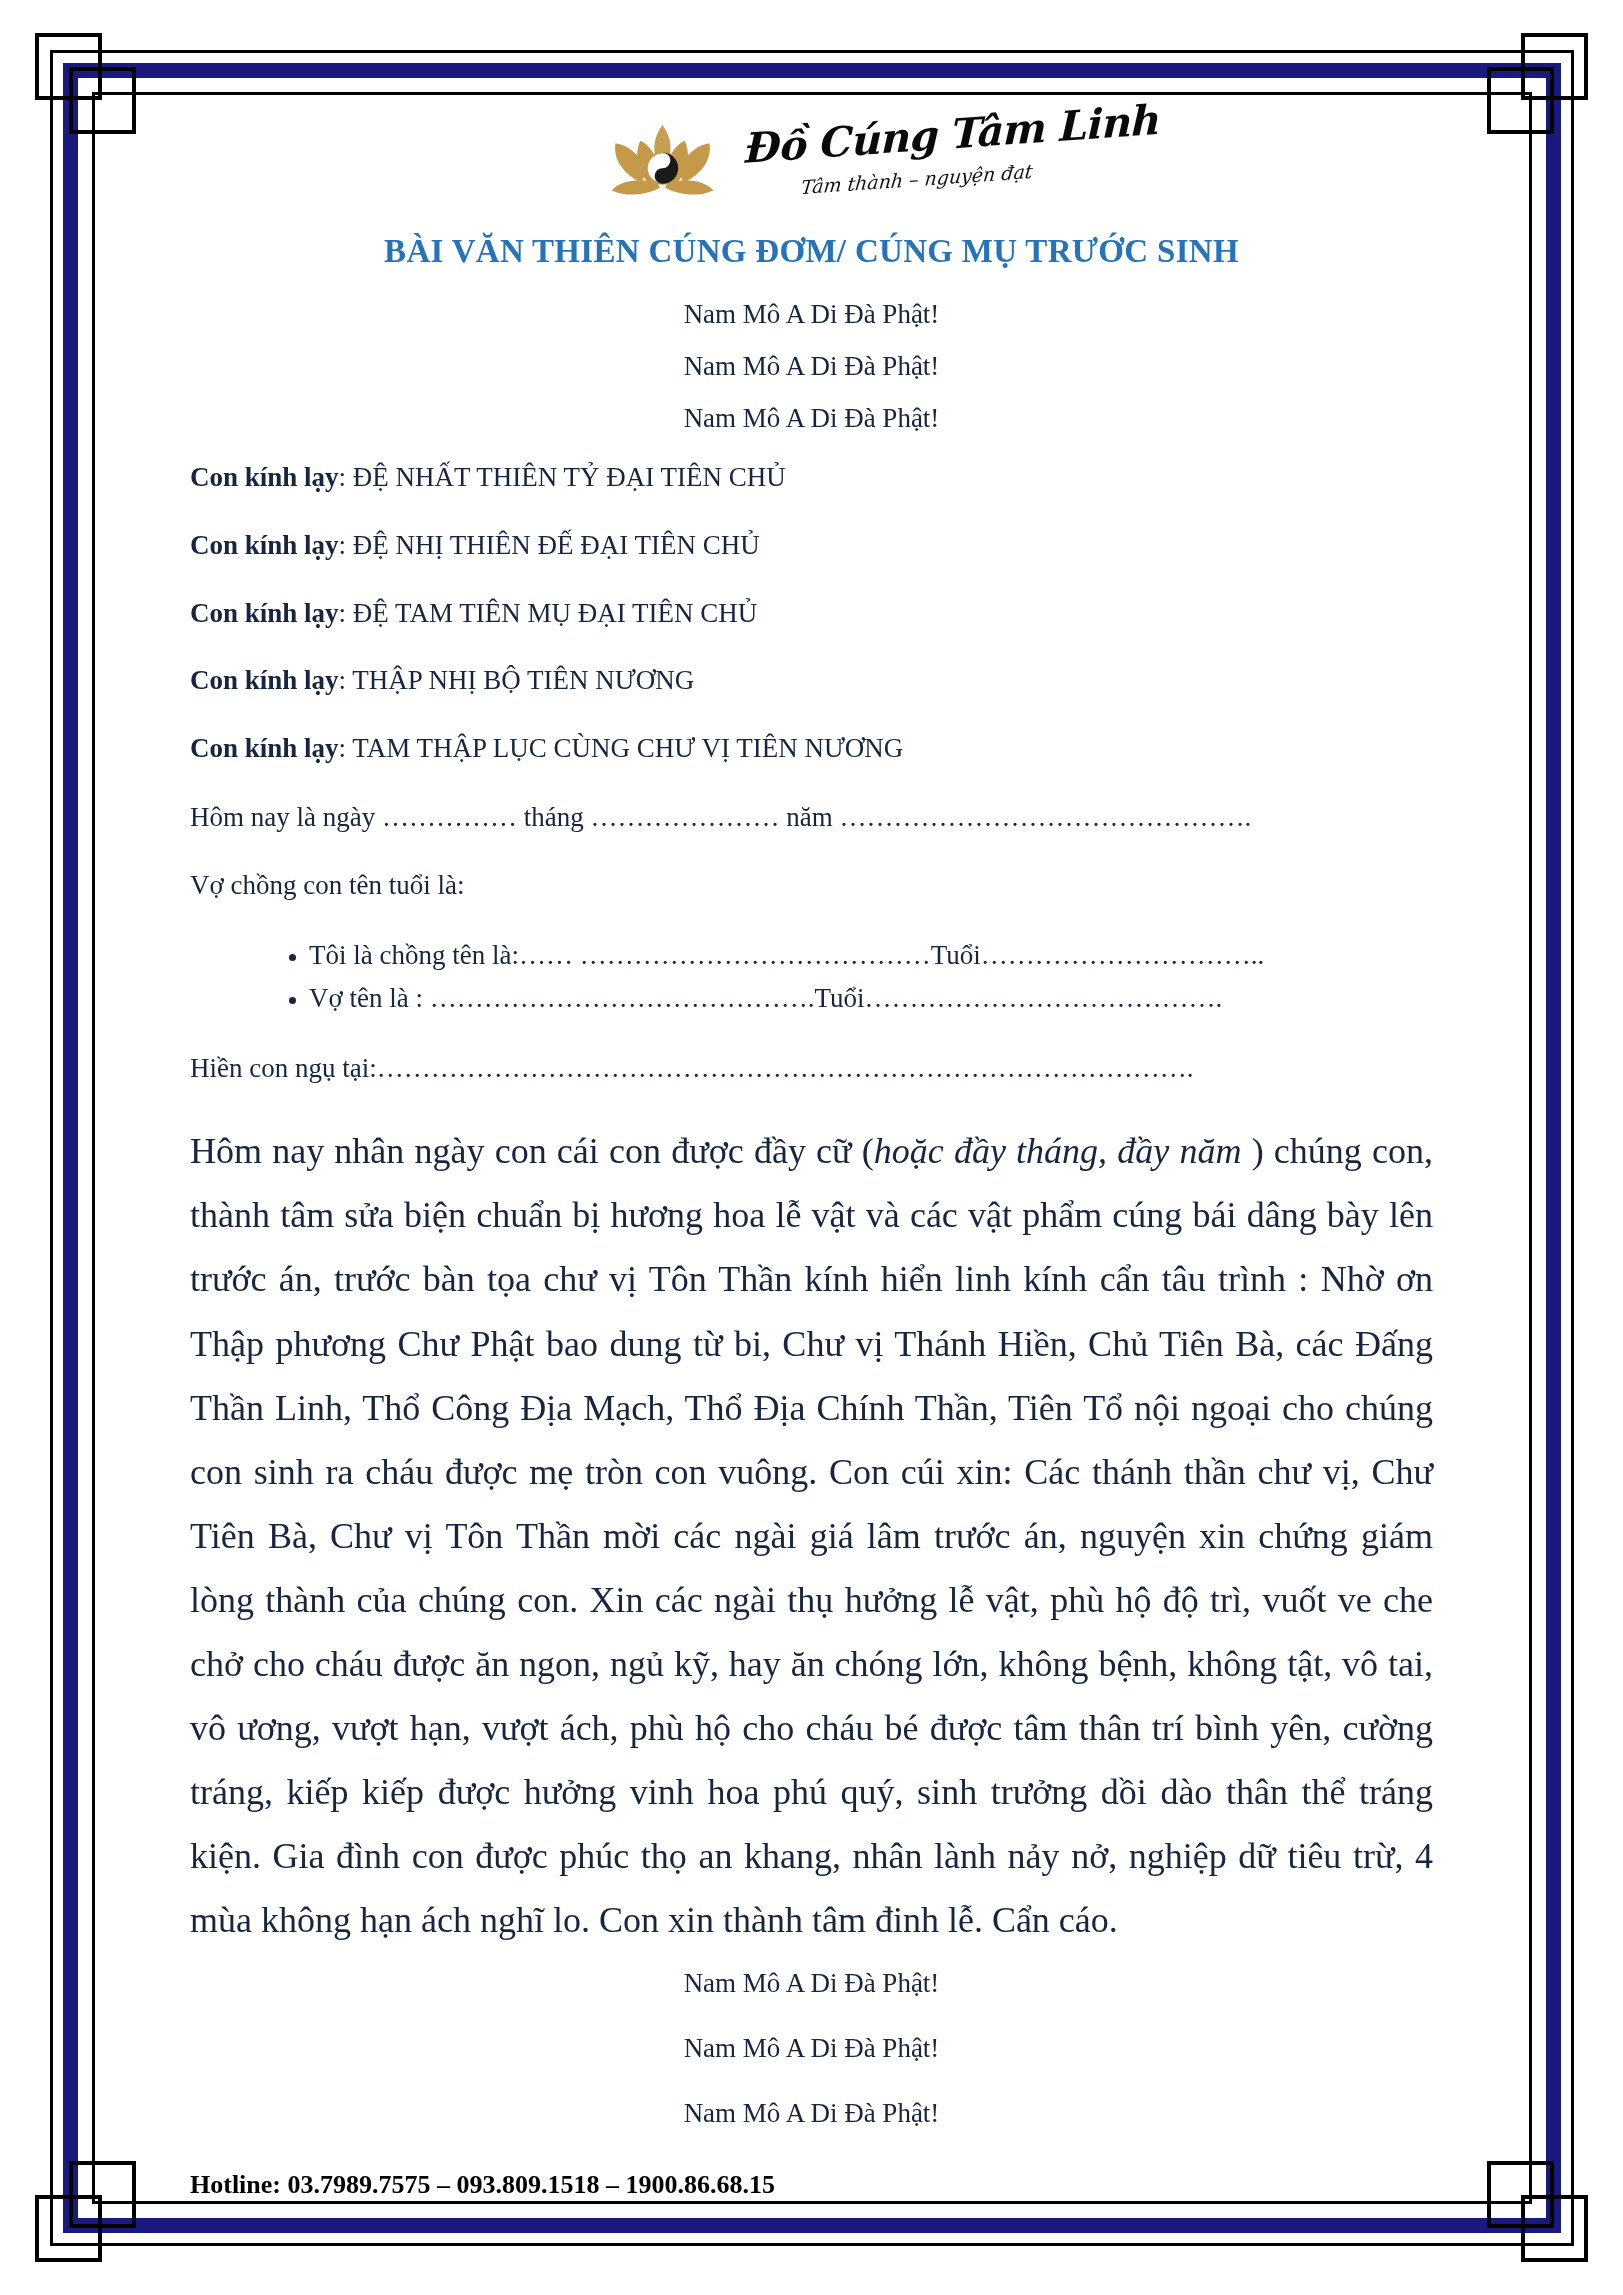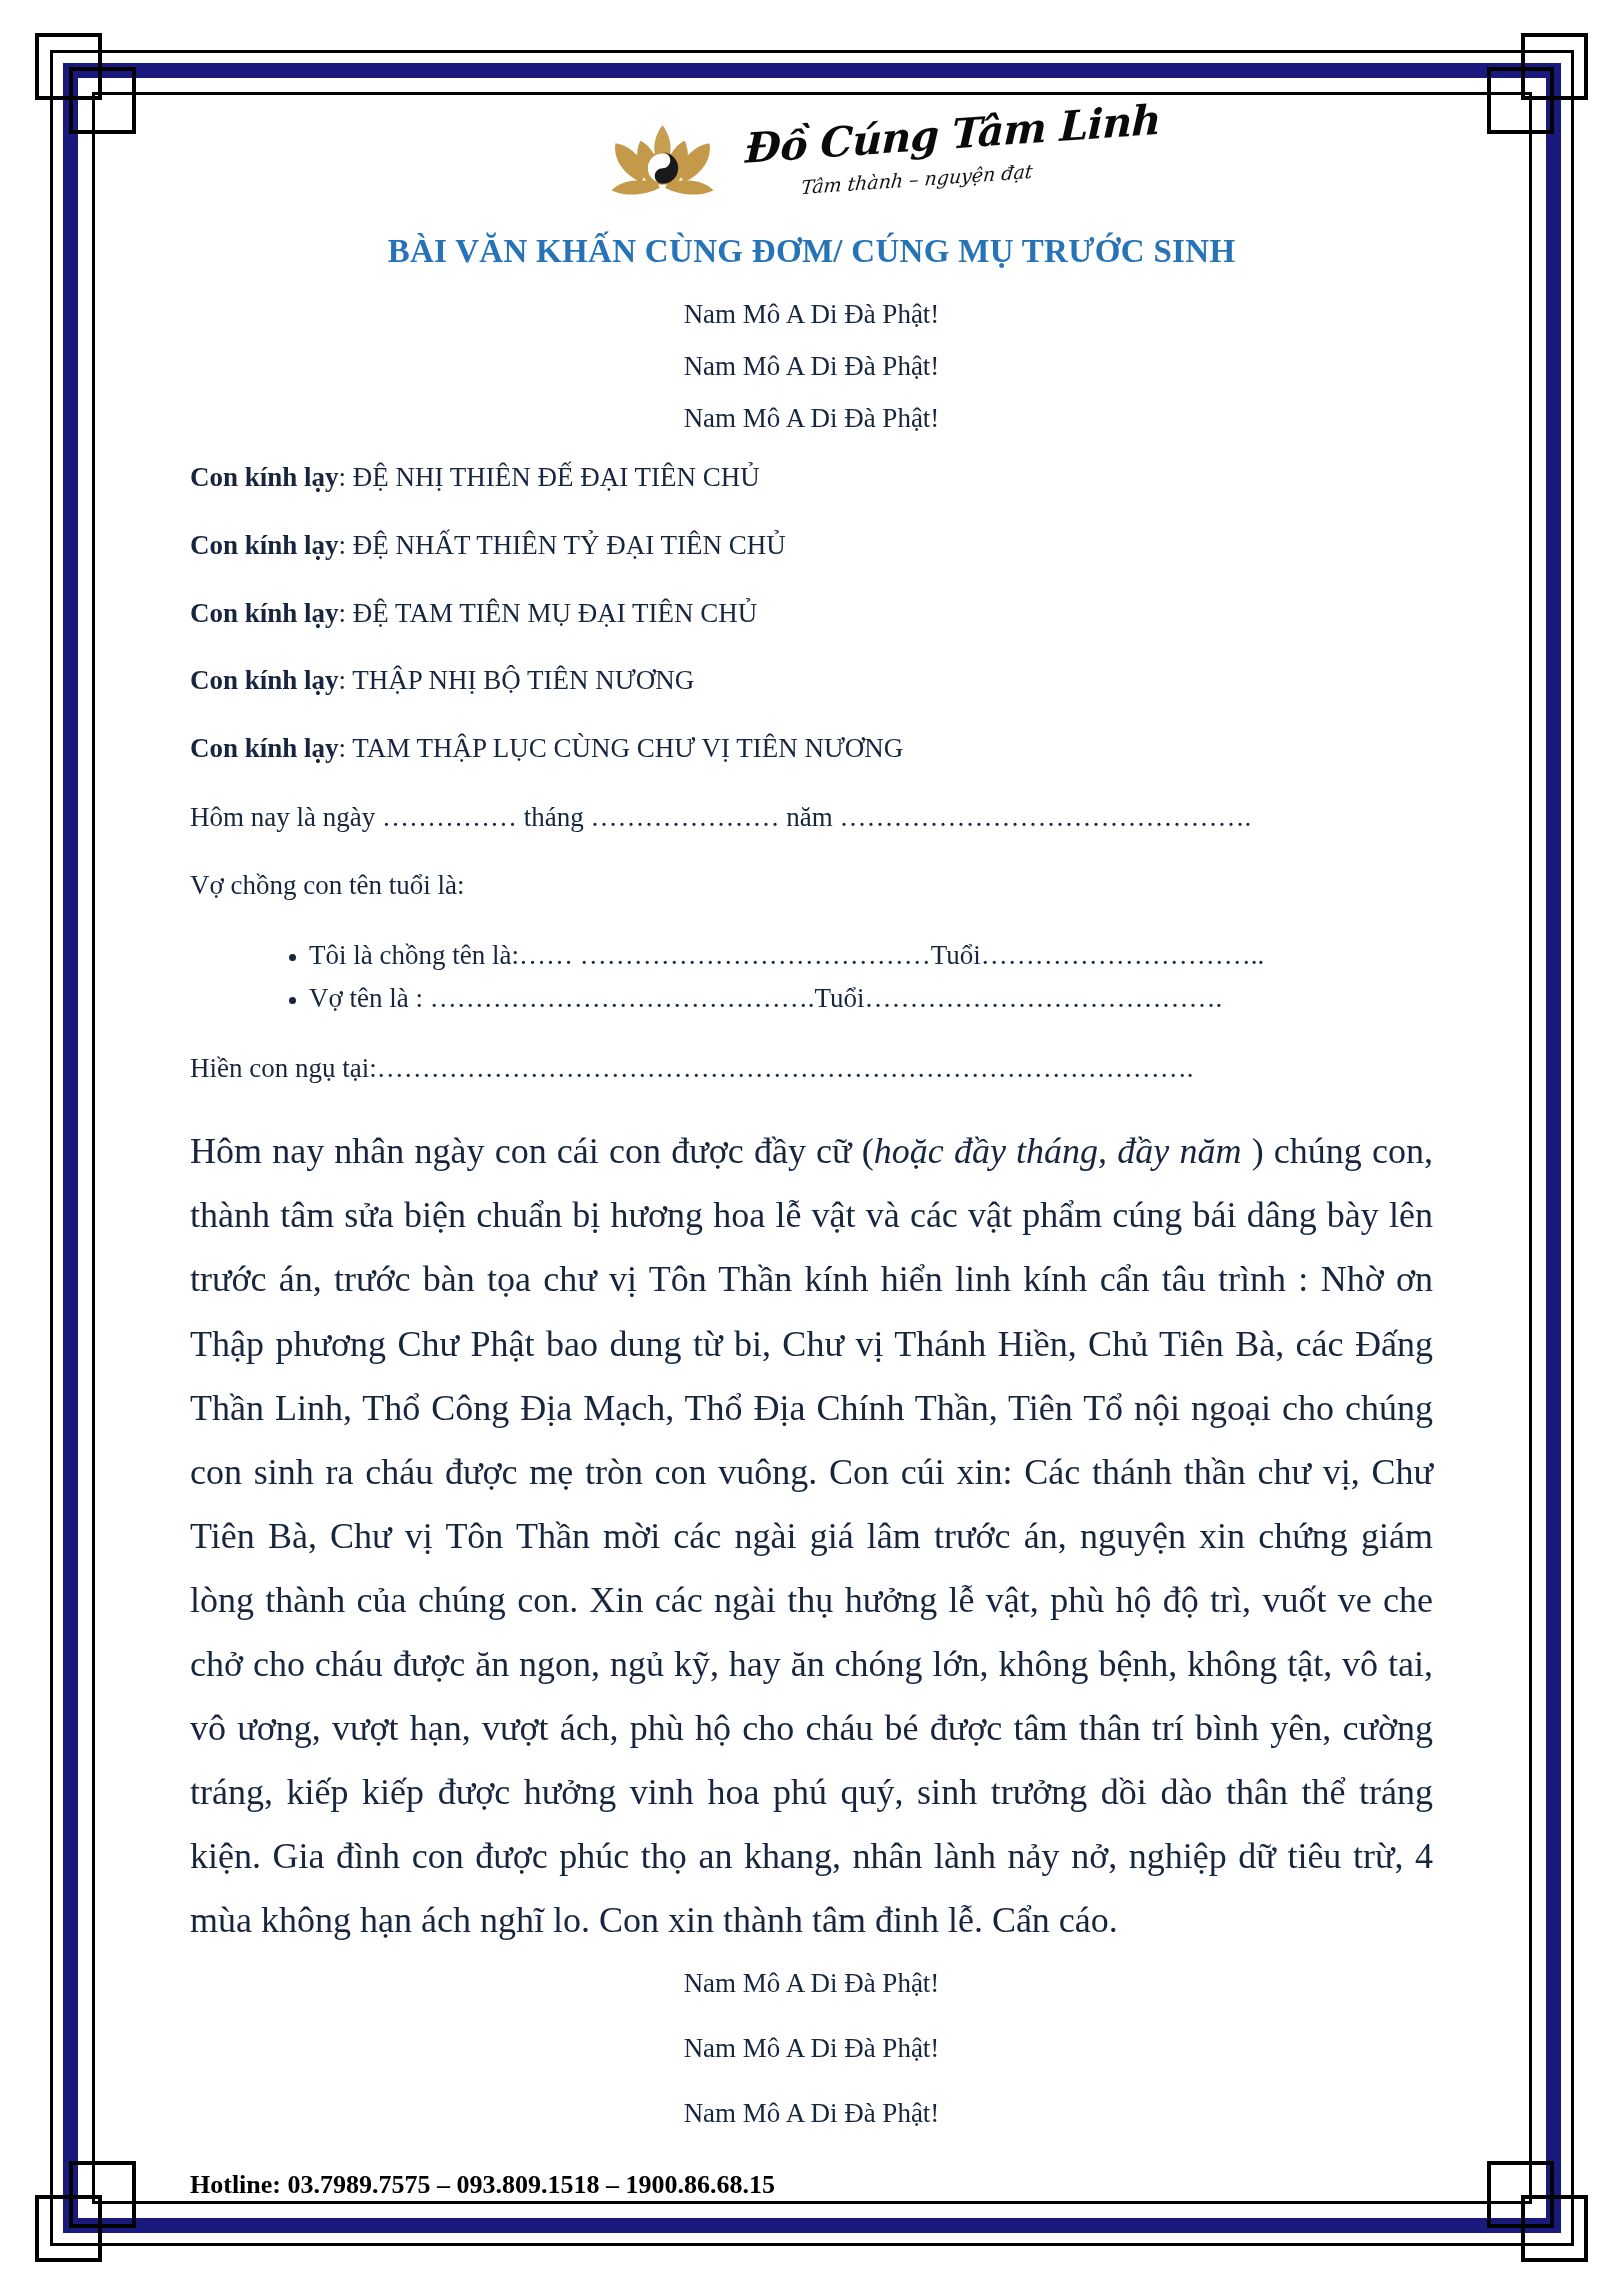--- a/index.html
+++ b/index.html
@@ -237,33 +237,33 @@
           <circle cx="100" cy="74" r="4.2" fill="#ffffff"></circle>
           <circle cx="100" cy="98" r="4.2" fill="#1a1a1a"></circle>
         </svg>
       </div>
       <div class="logo-text">
         <div class="brand-script">Đồ Cúng Tâm Linh</div>
         <div class="brand-tagline">Tâm thành – nguyện đạt</div>
       </div>
     </div>
 
-    <h1 class="doc-title">BÀI VĂN KHẤN CÙNG ĐƠM/ CÚNG MỤ TRƯỚC SINH</h1>
+    <h1 class="doc-title">BÀI VĂN THIÊN CÚNG ĐƠM/ CÚNG MỤ TRƯỚC SINH</h1>
 
     <div class="namo-block">
       <div class="namo-line">Nam Mô A Di Đà Phật!</div>
       <div class="namo-line">Nam Mô A Di Đà Phật!</div>
       <div class="namo-line">Nam Mô A Di Đà Phật!</div>
     </div>
 
     <p class="kinhlay">
+      <b>Con kính lạy</b><span>: </span><span>ĐỆ NHẤT THIÊN TỶ ĐẠI TIÊN CHỦ</span>
+    </p>
+    <p class="kinhlay">
       <b>Con kính lạy</b><span>: </span><span>ĐỆ NHỊ THIÊN ĐẾ ĐẠI TIÊN CHỦ</span>
-    </p>
-    <p class="kinhlay">
-      <b>Con kính lạy</b><span>: </span><span>ĐỆ NHẤT THIÊN TỶ ĐẠI TIÊN CHỦ</span>
     </p>
     <p class="kinhlay">
       <b>Con kính lạy</b><span>: </span><span>ĐỆ TAM TIÊN MỤ ĐẠI TIÊN CHỦ</span>
     </p>
     <p class="kinhlay">
       <b>Con kính lạy</b><span>: </span><span>THẬP NHỊ BỘ TIÊN NƯƠNG</span>
     </p>
     <p class="kinhlay">
       <b>Con kính lạy</b><span>: </span><span>TAM THẬP LỤC CÙNG CHƯ VỊ TIÊN NƯƠNG</span>
     </p>

